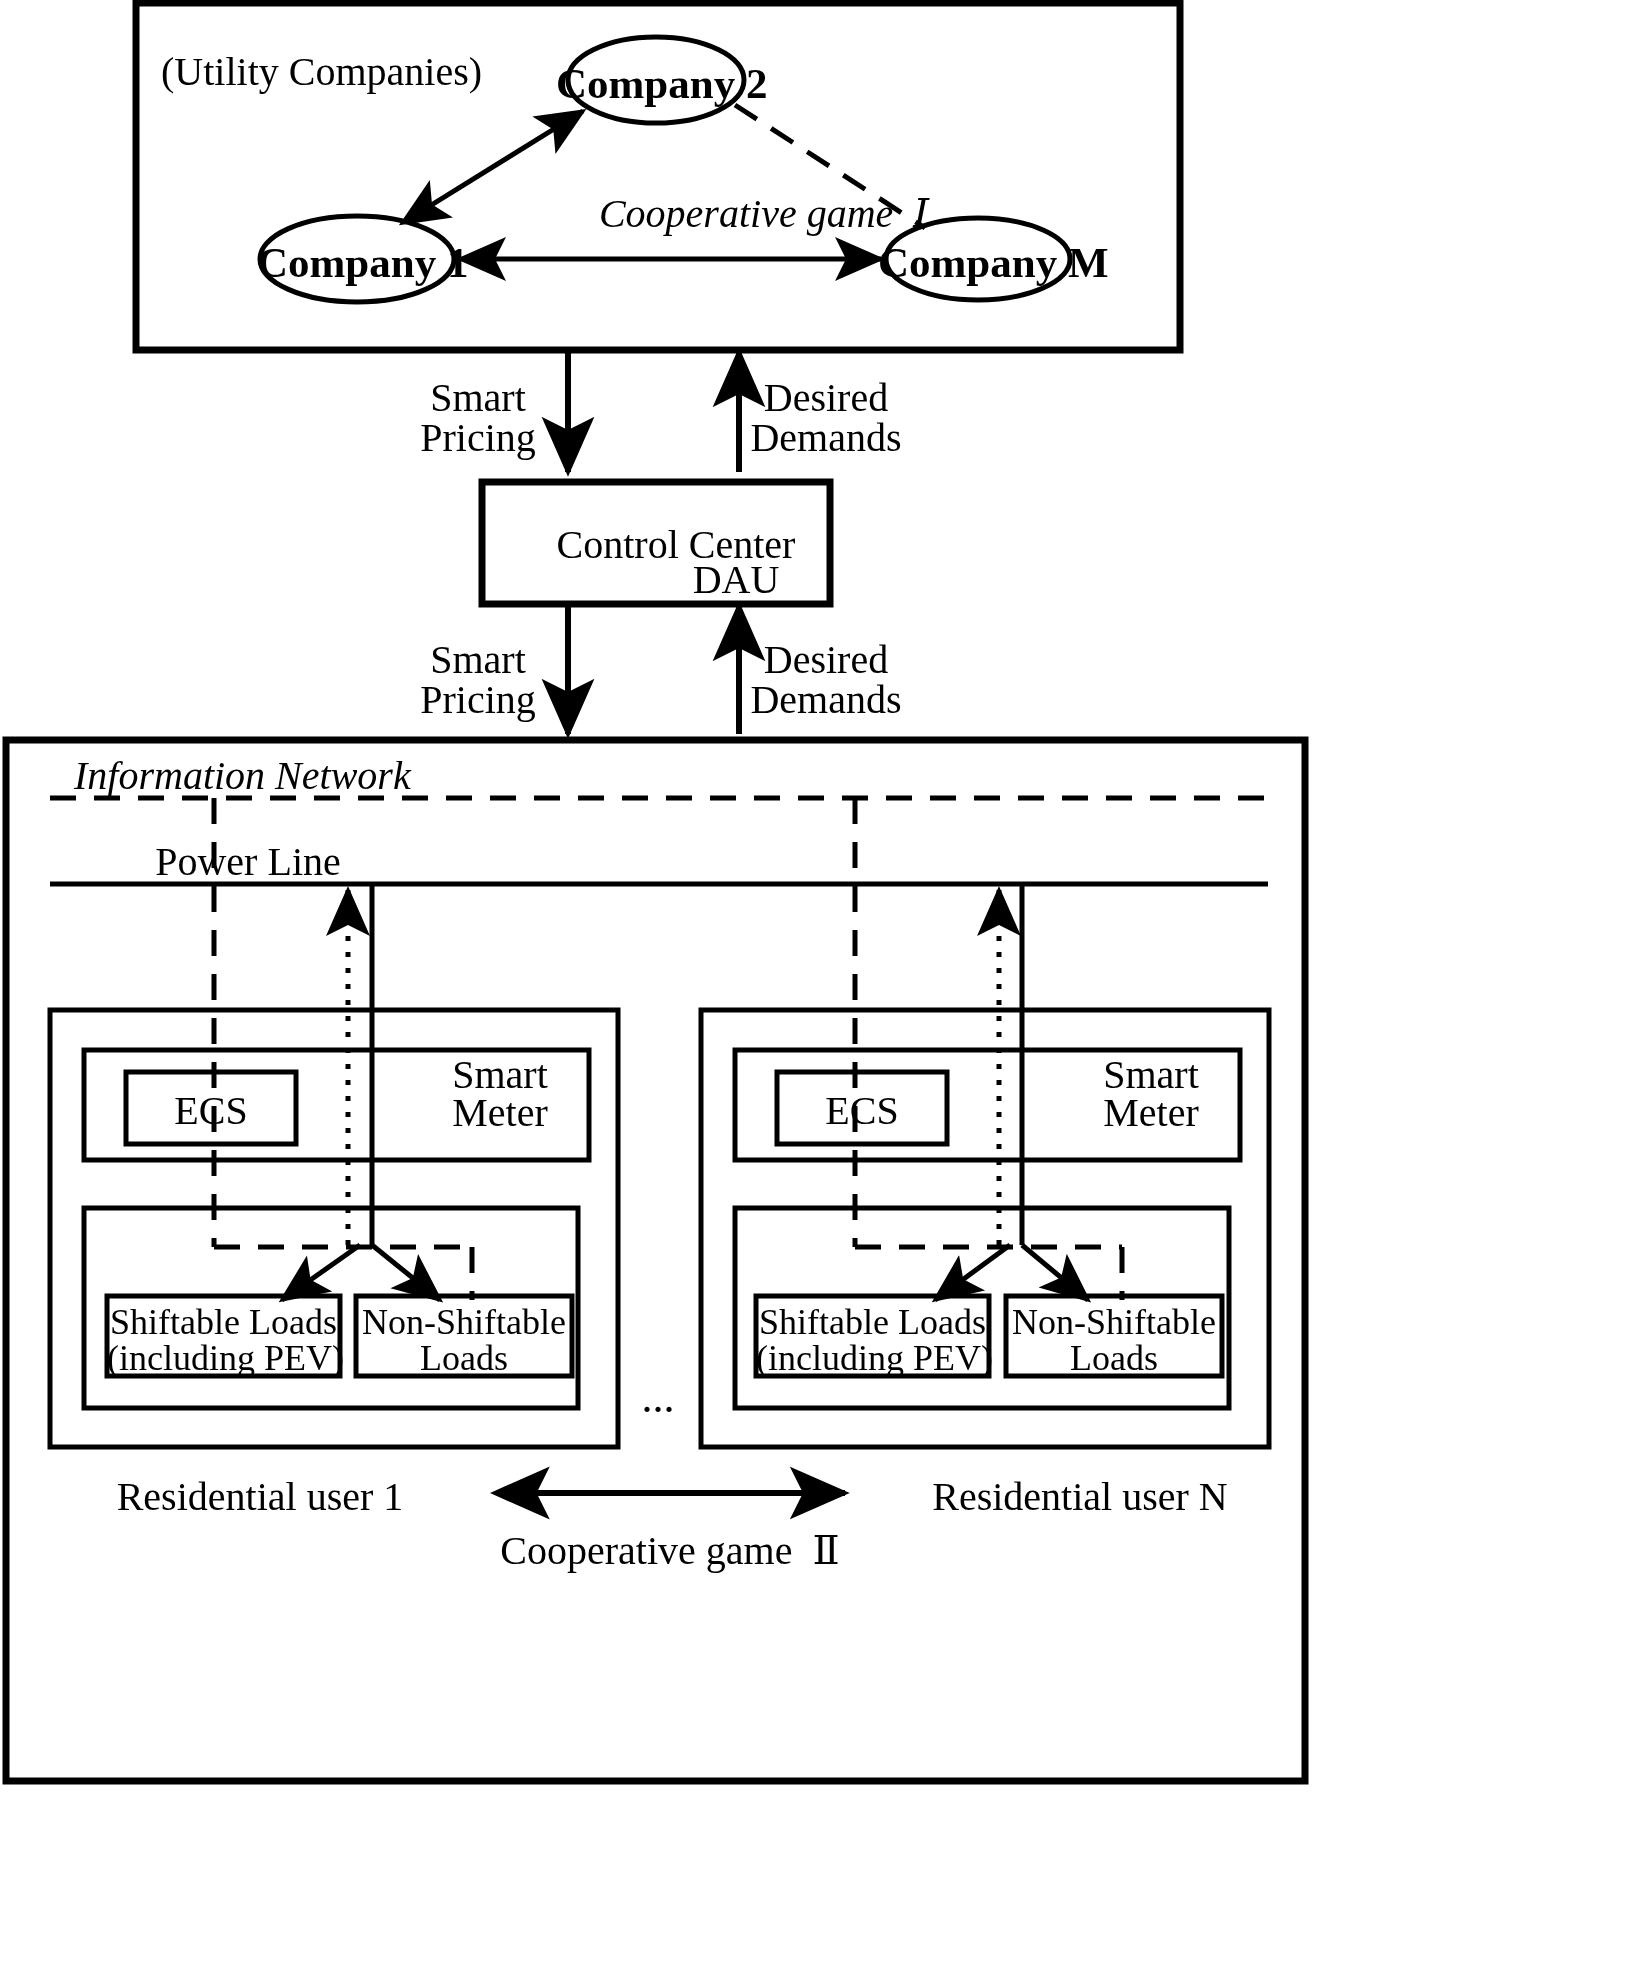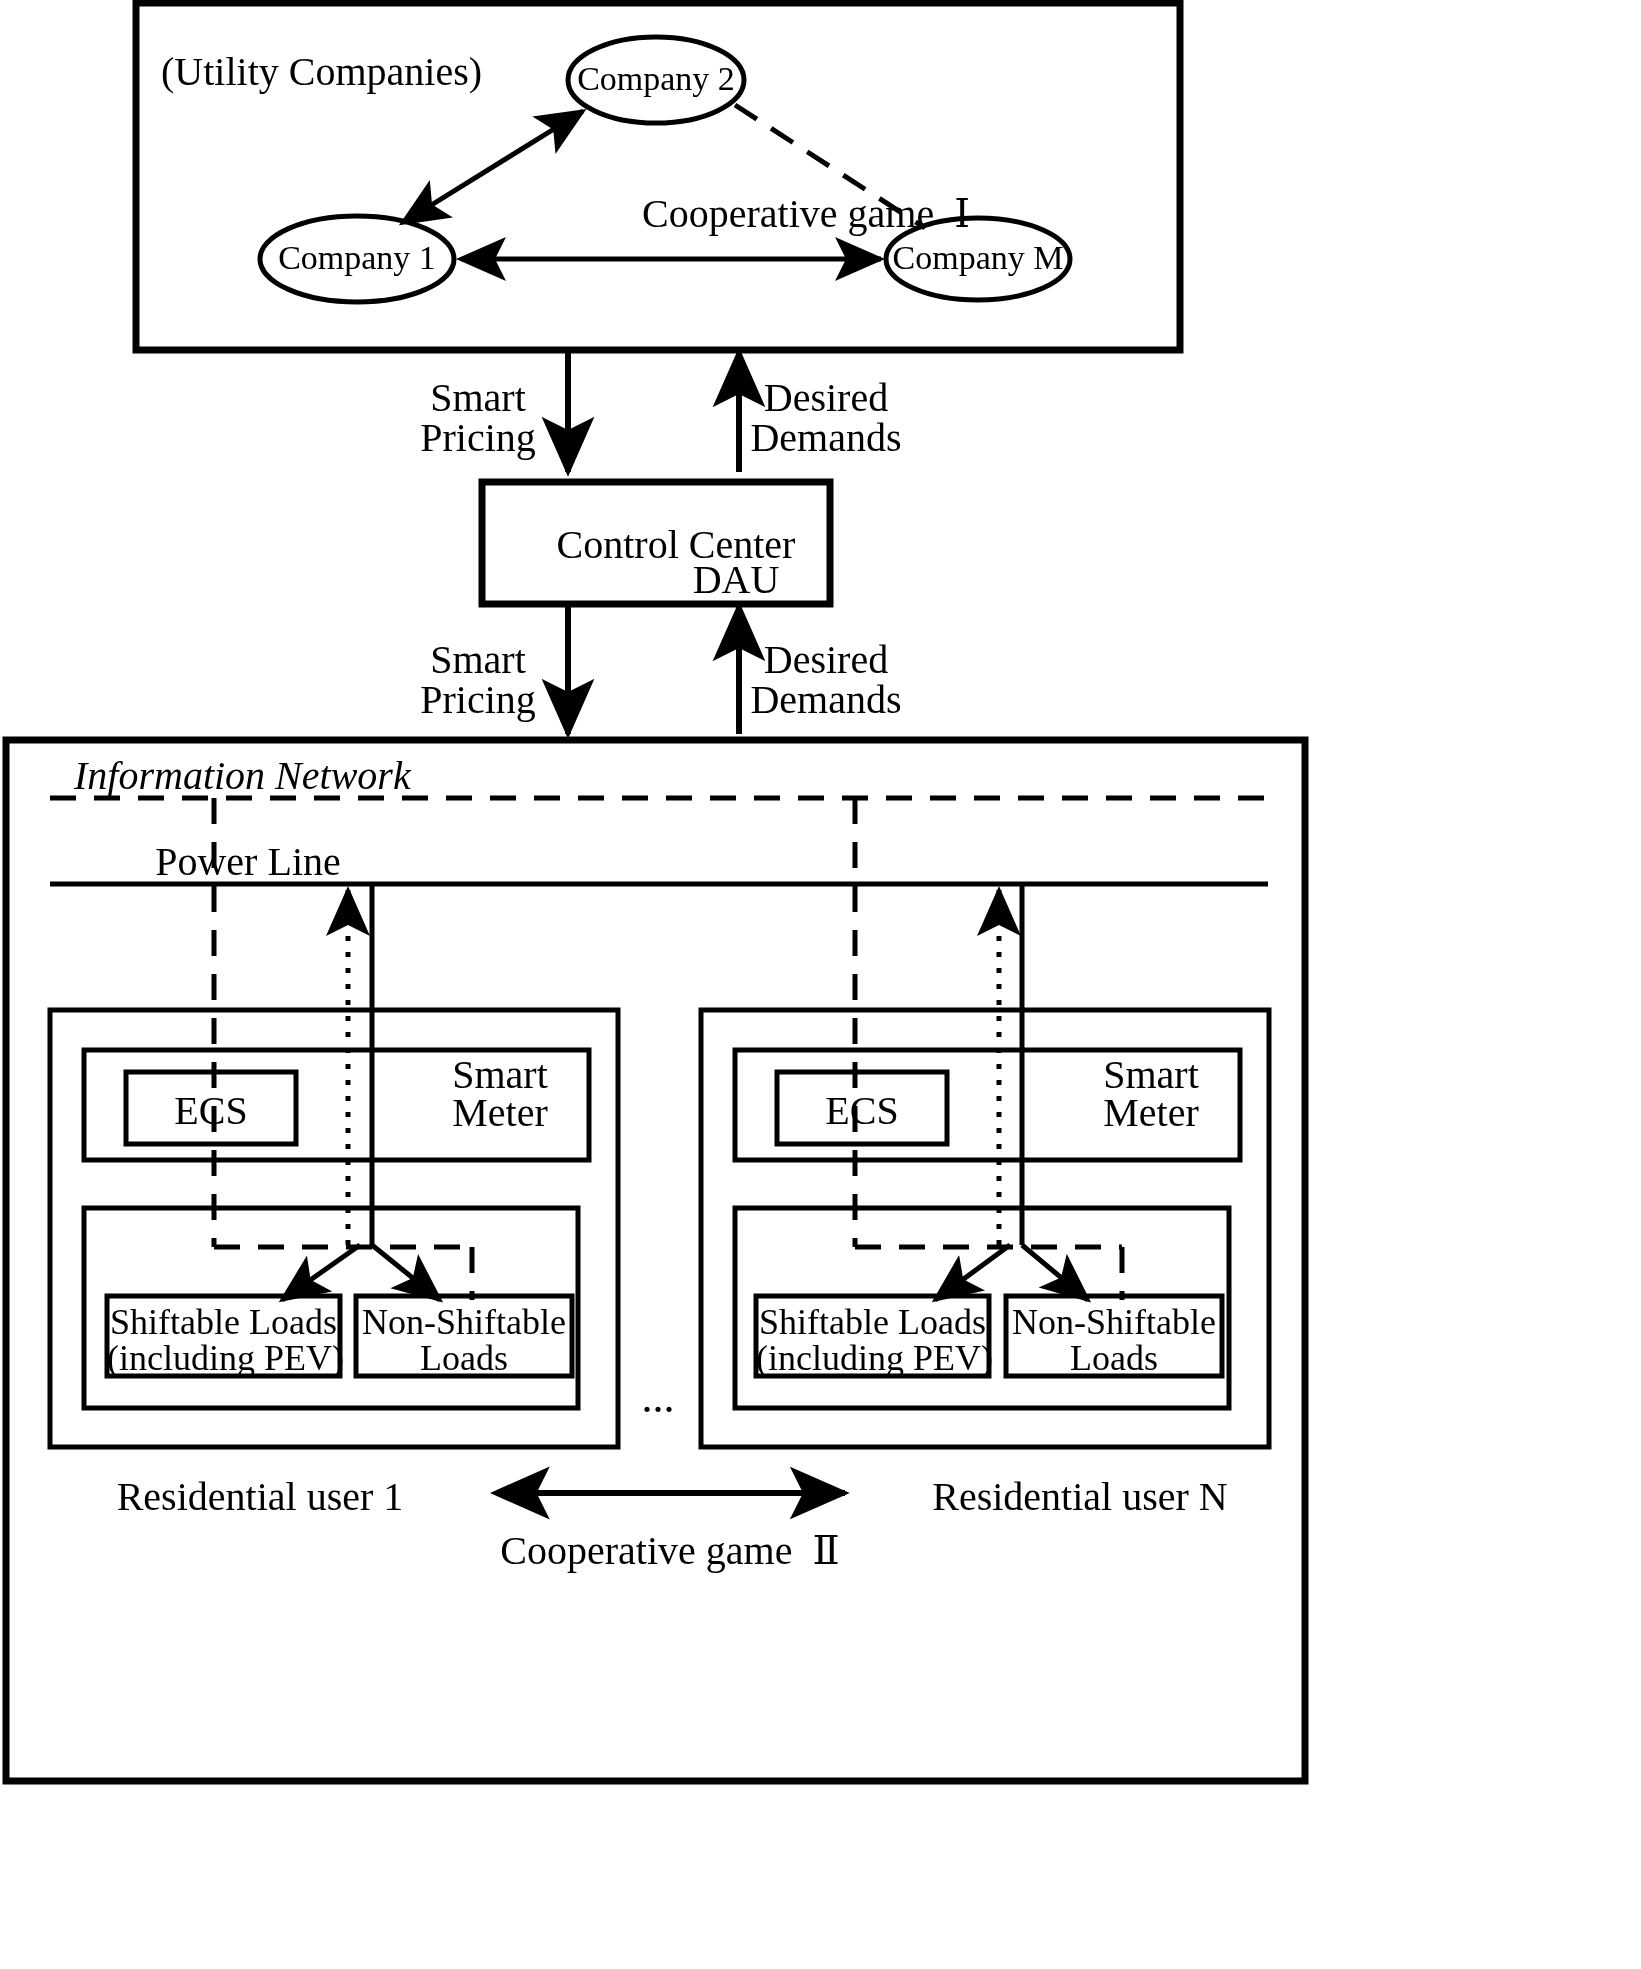--- a/index.html
+++ b/index.html
@@ -27,21 +27,21 @@
   }
   .lbl {
     position: absolute;
     white-space: pre;
     line-height: 1.18;
     color: #000;
   }
   .c  { text-align: center; }
   .l  { text-align: left; }
   .f40 { font-size: 40px; }
-  .f38 { font-size: 34px; }
+  .f38 { font-size: 43px; font-weight: bold; }
   .f36 { font-size: 36px; }
   .f44 { font-size: 44px; }
 </style>
 </head>
 <body>
 
 <div id="stage">
 
   <svg class="layer" viewBox="0 0 1641 1969">
     <defs>
@@ -123,21 +123,21 @@
 
     <line x1="497" y1="1493" x2="845" y2="1493" stroke="#000" stroke-width="6" marker-end="url(#ah)" marker-start="url(#ah-start)"></line>
   </svg>
 
   <div class="lbl l f40" style="left:161px; top:48px; width:540px;">(Utility Companies)</div>
 
   <div class="lbl c f38" style="left:556px; top:59px; width:200px;">Company 2</div>
   <div class="lbl c f38" style="left:257px; top:238px; width:200px;">Company 1</div>
   <div class="lbl c f38" style="left:878px; top:238px; width:200px;">Company M</div>
 
-  <div class="lbl c f40" style="left:526px; top:190px; width:560px;">Cooperative game  Ⅰ</div>
+  <div class="lbl c f40" style="left:484px; top:190px; width:560px;font-style:italic;">Cooperative game  Ⅰ</div>
 
   <div class="lbl c f40" style="left:378px; top:374px; width:200px;">Smart</div>
   <div class="lbl c f40" style="left:378px; top:414px; width:200px;">Pricing</div>
 
   <div class="lbl c f40" style="left:726px; top:374px; width:200px;">Desired</div>
   <div class="lbl c f40" style="left:726px; top:414px; width:200px;">Demands</div>
 
   <div class="lbl c f40" style="left:496px; top:521px; width:360px;">Control Center</div>
   <div class="lbl c f40" style="left:636px; top:556px; width:200px;">DAU</div>
 

